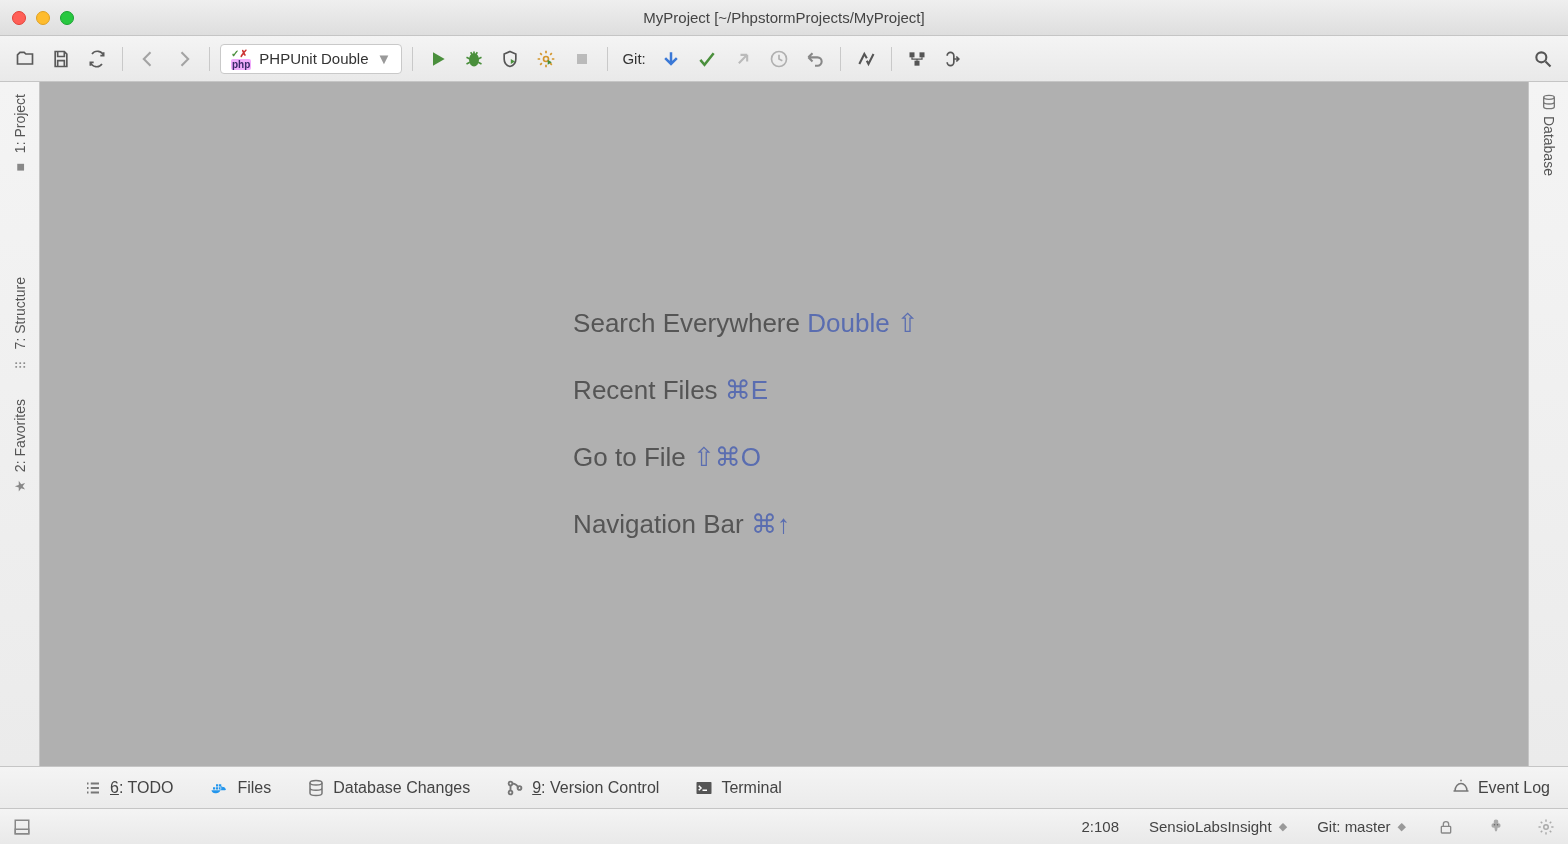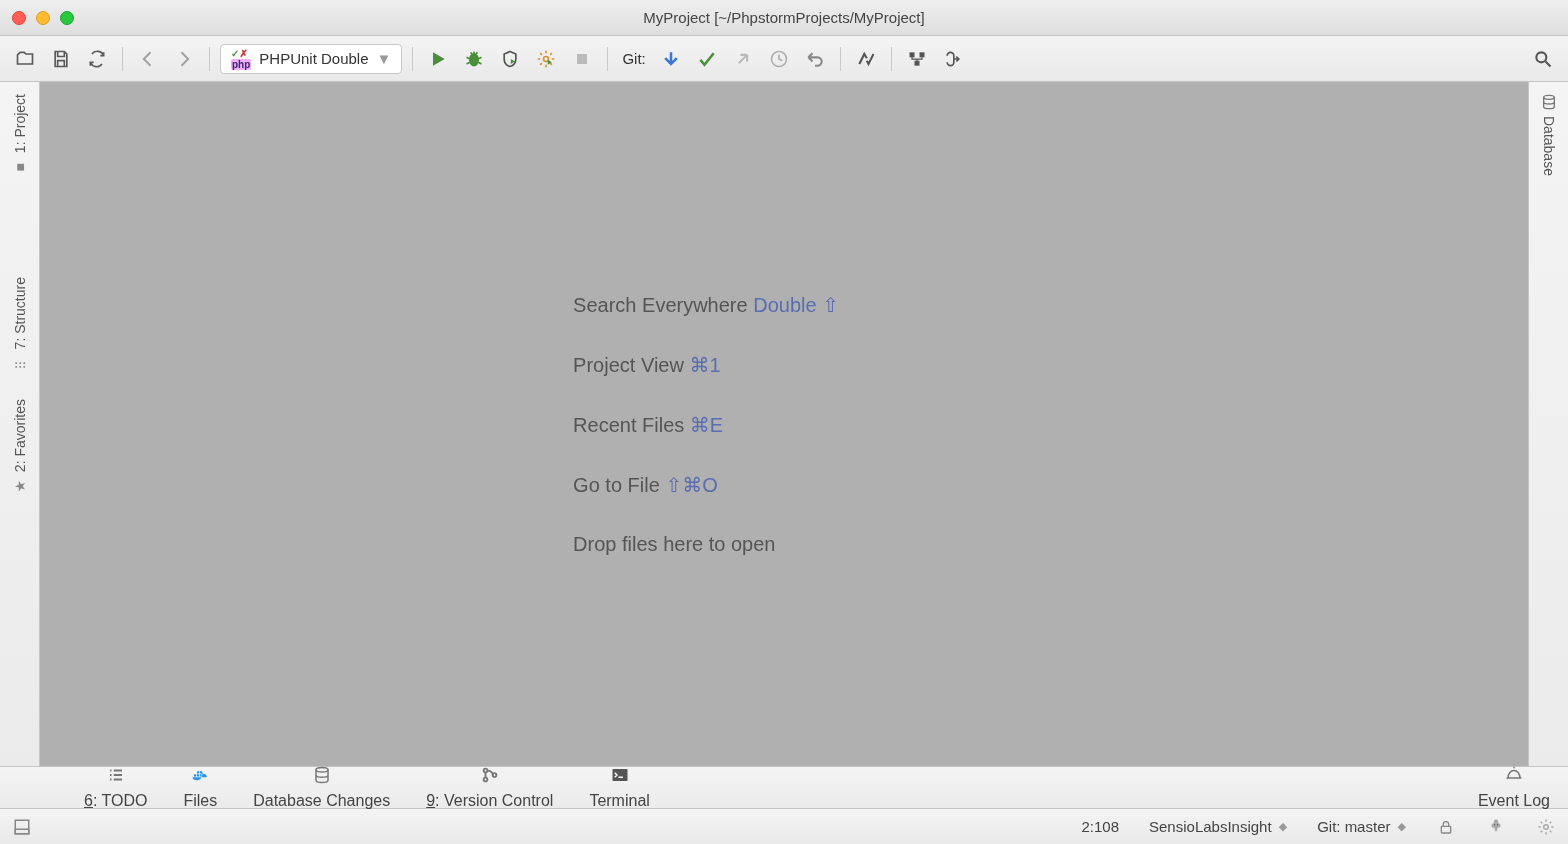--- a/index.html
+++ b/index.html
@@ -78,33 +78,33 @@
 
 .editor {
   flex: 1;
   background: #b0b0b0;
   display: flex; flex-direction: column;
   align-items: flex-start;
   justify-content: center;
   padding-left: 34%;
   gap: 36px;
 }
-.tip { font-size: 20px; color: #555; }
+.tip { font-size: 26px; color: #555; }
 .tip .kb { color: #5a6db0; }
 
 .bottombar {
   height: 42px;
   background: linear-gradient(#f4f4f4, #ebebeb);
   border-top: 1px solid #c5c5c5;
   display: flex; align-items: center;
   padding: 0 18px;
   gap: 36px;
   font-size: 16px; color: #444;
 }
-.btab { display: flex; align-items: center; gap: 8px; cursor: pointer; flex-direction: column; }
+.btab { display: flex; align-items: center; gap: 8px; cursor: pointer; }
 .btab .icon { color: #888; display: flex; }
 .btab u { text-decoration: underline; }
 
 .statusbar {
   height: 36px;
   background: linear-gradient(#f4f4f4, #e9e9e9);
   border-top: 1px solid #c5c5c5;
   display: flex; align-items: center;
   padding: 12px 12px;
   font-size: 15px; color: #444;
@@ -266,30 +266,27 @@
       <span>2: Favorites</span>
     </div>
     <div style="flex:1"></div>
   </div>
 
   <div class="editor">
     <div class="tip">
       <span>Search Everywhere</span> <span class="kb">Double ⇧</span>
     </div>
     <div class="tip">
-      <span>Project View</span> <span class="kb">⌘1</span>
-    </div>
-    <div class="tip">
       <span>Recent Files</span> <span class="kb">⌘E</span>
     </div>
     <div class="tip">
       <span>Go to File</span> <span class="kb">⇧⌘O</span>
     </div>
     <div class="tip">
-      <span>Drop files here to open</span>
+      <span>Navigation Bar</span> <span class="kb">⌘↑</span>
     </div>
   </div>
 
   <div class="rightbar">
     <div class="vtab-r">
       <span class="icon">
         <svg width="16" height="16" viewBox="0 0 24 24" fill="none" stroke="#777" stroke-width="2">
             <ellipse cx="12" cy="5" rx="8" ry="3"></ellipse>
             <path d="M4 5v14c0 1.7 3.6 3 8 3s8-1.3 8-3V5M4 12c0 1.7 3.6 3 8 3s8-1.3 8-3"></path>
           </svg>

